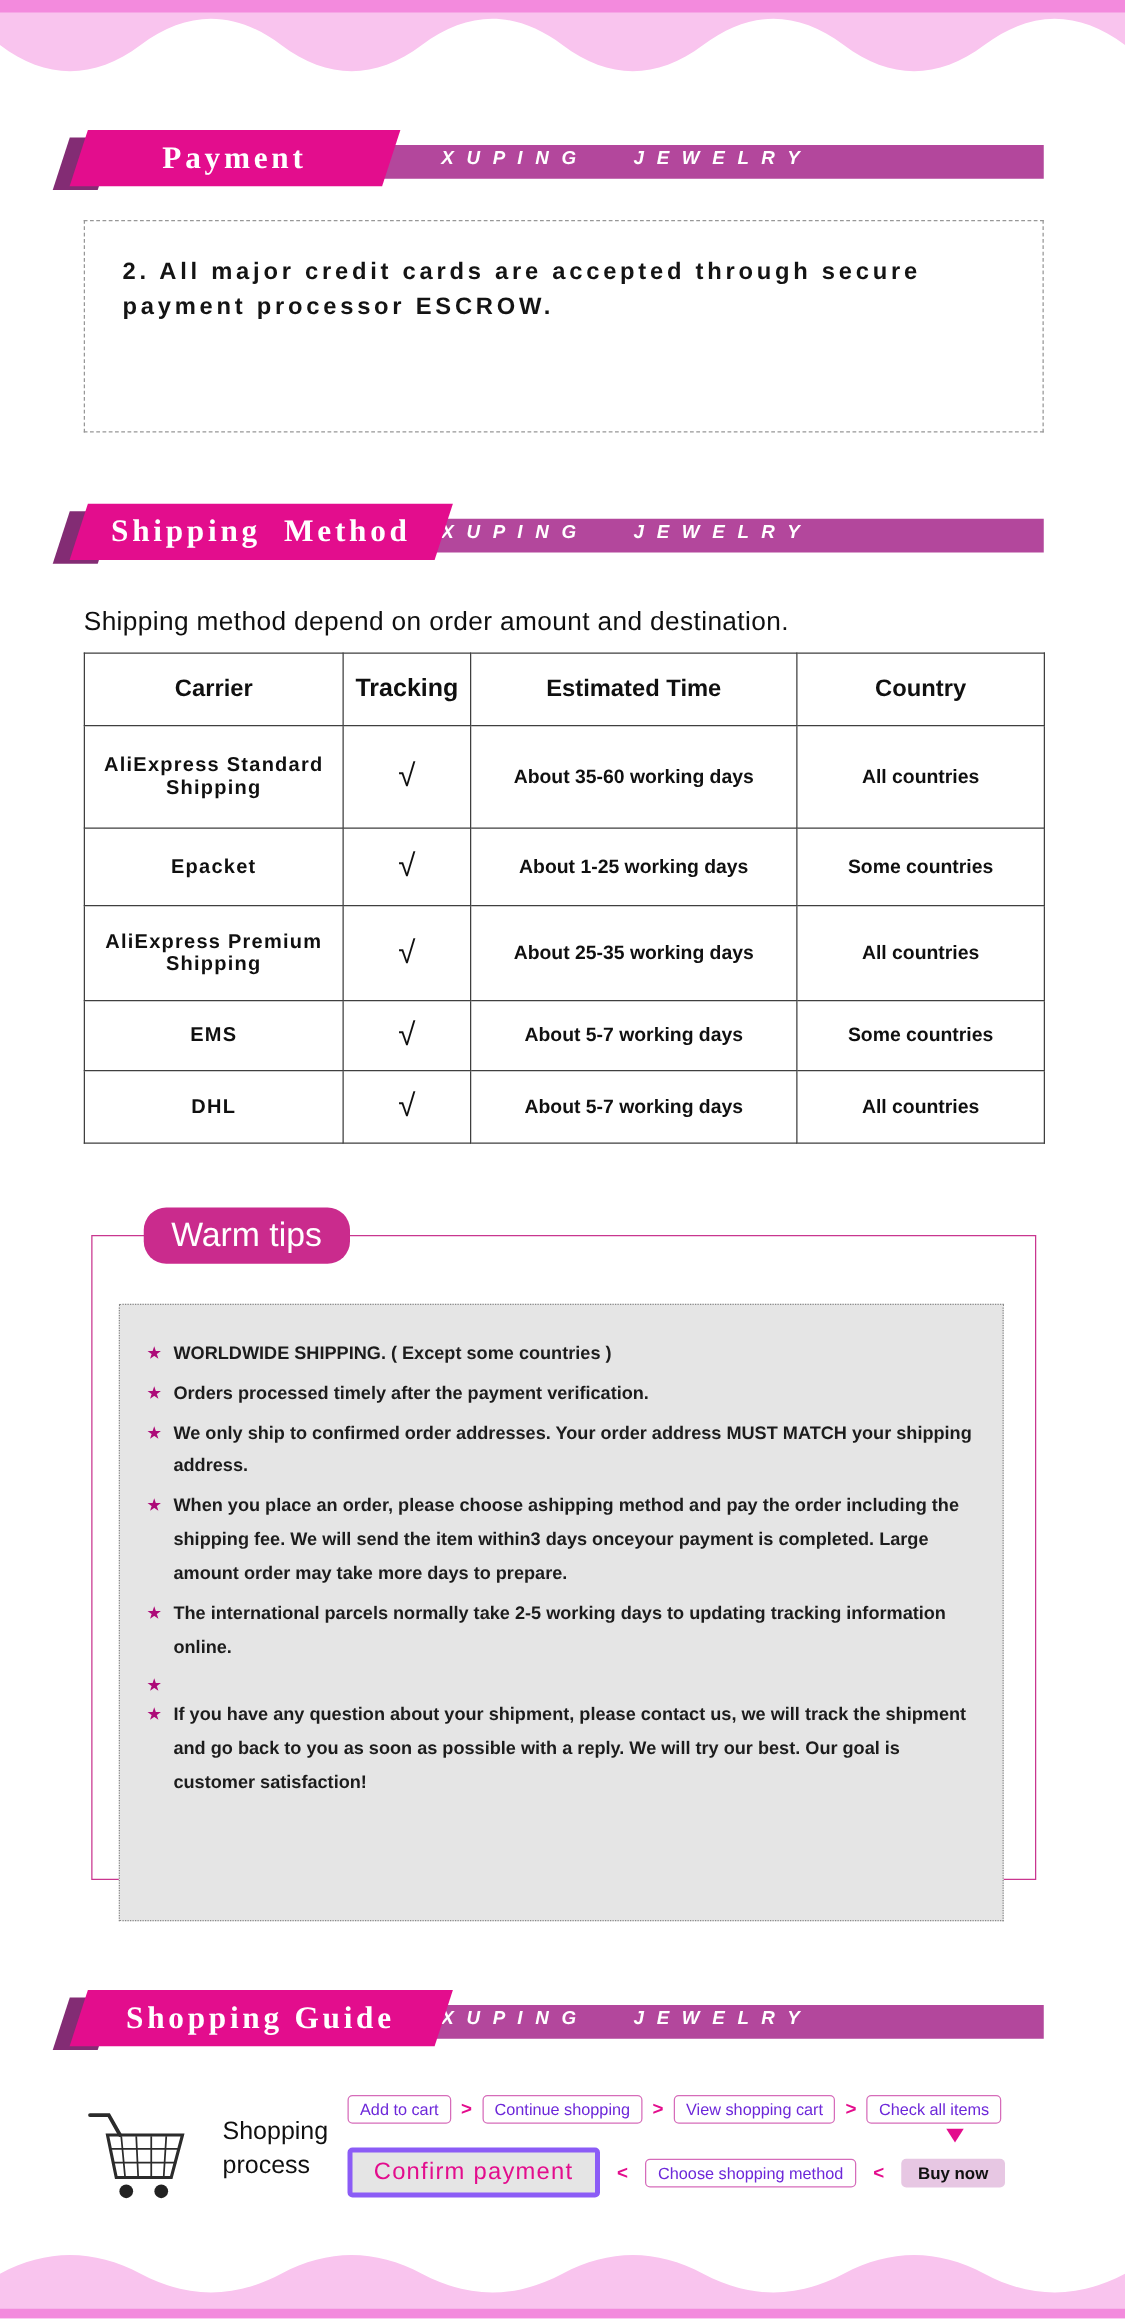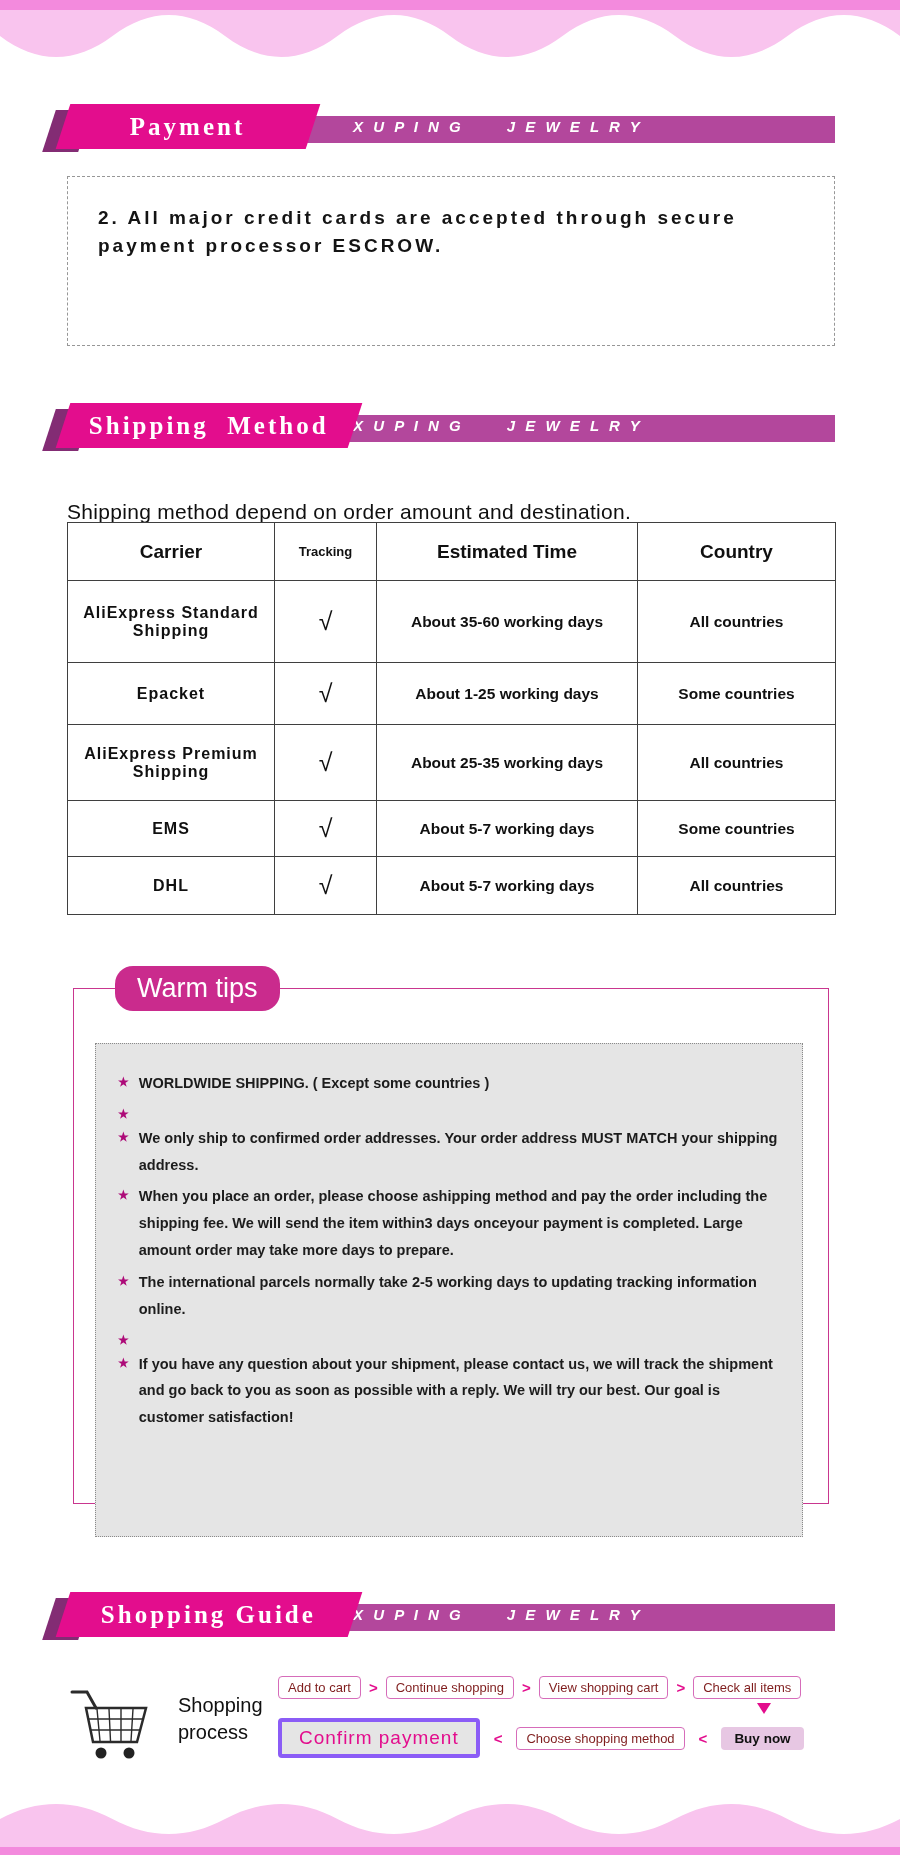--- a/index.html
+++ b/index.html
@@ -24,27 +24,27 @@
                          font-size:25px; letter-spacing:3px; white-space:pre; }
 
   
   .payment-box { position:absolute; left:67px; top:176px; width:768px; height:170px;
                  border:1px dashed #979797; box-sizing:border-box; padding:27px 30px; }
   .payment-line { font-size:19px; font-weight:600; letter-spacing:3px; color:#141414; line-height:1.45; margin:0; }
   .payment-line + .payment-line { margin-top:25px; }
 
   
   .ship-intro { position:absolute; left:67px; top:486px; font-size:21px; color:#0f0f0f;
-                font-weight:500; letter-spacing:0.3px;margin-top:14px; }
+                font-weight:500; letter-spacing:0.3px; }
   table.ship-table { position:absolute; left:67px; top:522px; width:768px;
                      border-collapse:collapse; table-layout:fixed; }
   .ship-table th, .ship-table td { border:1px solid #3f3f3f; text-align:center; vertical-align:middle;
                                    padding:2px 6px; color:#101010; }
   .ship-table th { font-size:19px; font-weight:bold;margin-top:21px; }
-  .ship-table th.small { font-size:13px; }
+  .ship-table th.small { font-size:20px; }
   td.carrier { font-weight:bold; font-size:16px; letter-spacing:1px; }
   td.check { font-size:25px; font-weight:400; }
   td.time, td.country { font-weight:bold; font-size:15.5px; }
 
   
   .wt-border { position:absolute; left:73px; top:988px; width:756px; height:516px;
                border:1px solid #c9368f; box-sizing:border-box; }
   .wt-label { position:absolute; left:115px; top:966px; background:#ca2b8d; color:#fff;
               font-size:27px; padding:7px 22px;border-radius:18px; }
   .wt-gray { position:absolute; left:95px; top:1043px; width:708px; height:494px;
@@ -55,21 +55,21 @@
                 line-height:1.85; margin-bottom:5px; }
   .wt-gray .star { color:#ad0a78; font-size:12px; line-height:1; margin-top:6px; flex:0 0 auto; }
 
   
   .cart-wrap { position:absolute; left:66px; top:1678px; }
   .process-label { position:absolute; left:178px; top:1692px; width:104px; font-size:20px;
                    color:#101010; line-height:1.35; }
   .flow-row1 { position:absolute; left:278px; top:1676px; display:flex; align-items:center; gap:8px; }
   .flow-row2 { position:absolute; left:278px; top:1718px; display:flex; align-items:center; gap:14px; }
   .flow-btn { border:1px solid #d66cba; border-radius:4px; padding:3px 9px; font-size:13px;
-              color:#7f1d1d; background:#fff; white-space:nowrap; cursor:pointer; }
+              color:#6d28d9; background:#fff; white-space:nowrap; cursor:pointer; }
   .chev { color:#e30d8d; font-weight:bold; font-size:15px; }
   .confirm-btn { border:4px solid #8b5cf6; border-radius:4px; padding:5px 17px; font-size:19px;
                  color:#e30d8d; letter-spacing:1px; background:#e5e5e5; white-space:nowrap; cursor:pointer; }
   .buy-btn { background:#e7c7e3; border-radius:4px; padding:4px 13px; font-size:13.5px;
              font-weight:bold; color:#111; white-space:nowrap; cursor:pointer; }
   .down-arrow { position:absolute; left:757px; top:1703px; width:0; height:0;
                 border:7px solid transparent; border-top:11px solid #e30d8d; }
 </style>
 </head>
 <body>
@@ -157,20 +157,21 @@
   <div class="wt-border"></div>
   <div class="wt-label">Warm tips</div>
   <div class="wt-gray">
     <ul>
       <li>
           <span class="star">★</span>
           <span>WORLDWIDE SHIPPING. ( Except some countries )</span>
         </li>
       <li>
           <span class="star">★</span>
+          <span>Orders processed timely after the payment verification.</span>
         </li>
       <li>
           <span class="star">★</span>
           <span>We only ship to confirmed order addresses. Your order address MUST MATCH your shipping address.</span>
         </li>
       <li>
           <span class="star">★</span>
           <span>When you place an order,  please choose ashipping method and pay the order including the shipping fee.  We will send the item within3 days onceyour payment is completed.  Large amount order may take more days to prepare.</span>
         </li>
       <li>

